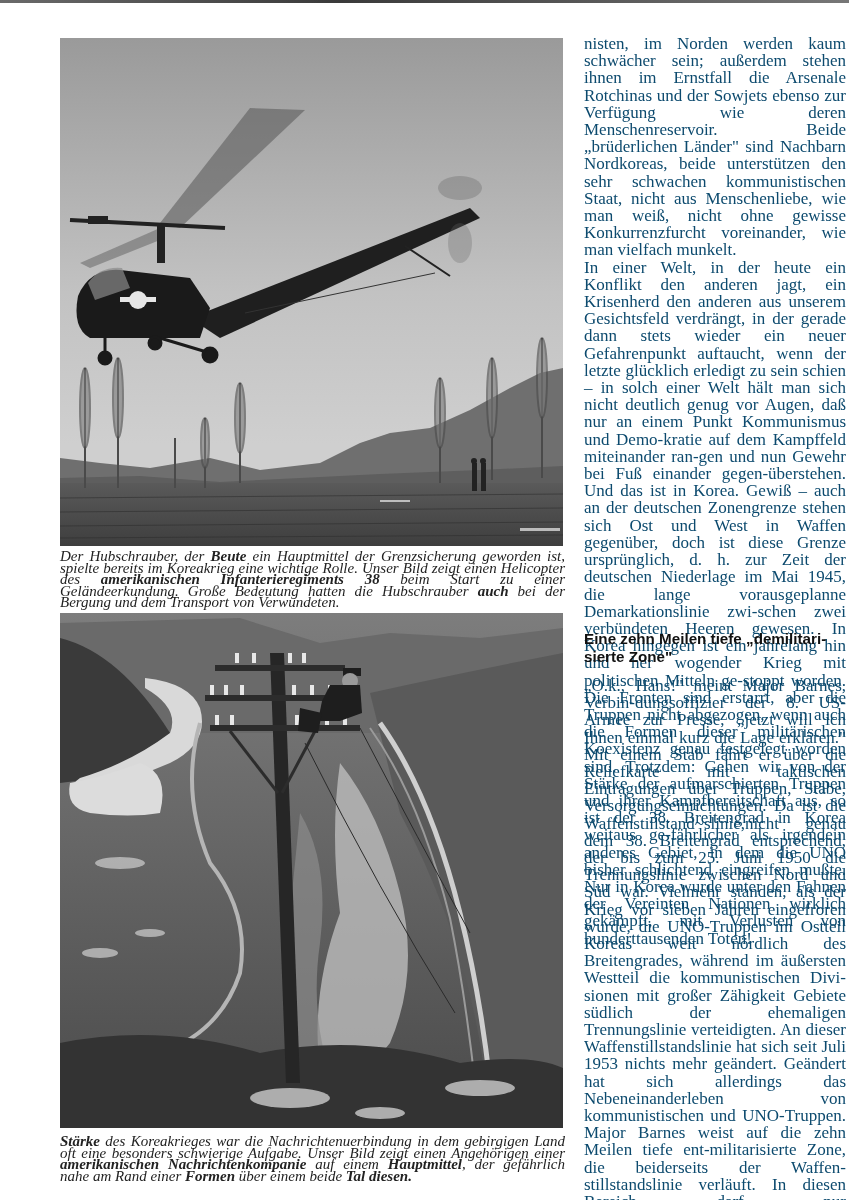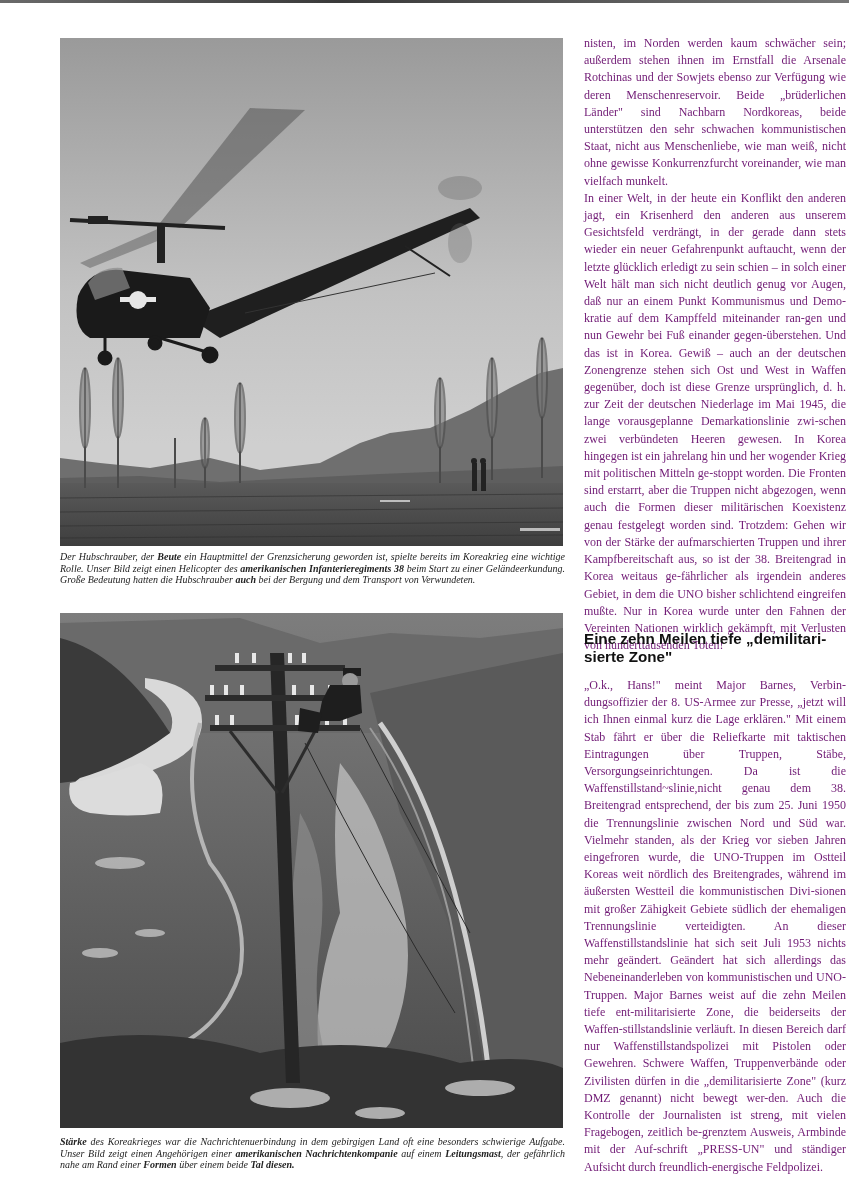--- a/index.html
+++ b/index.html
@@ -8,29 +8,29 @@
     background: #ffffff; color: #1a1a1a;
     font-family: "Liberation Serif", "DejaVu Serif", serif;
   }
   .top-rule { position: absolute; left: 0; top: 0; width: 849px; height: 3px; background: linear-gradient(to right, #6a6a6a, #3a3a3a 40%, #777 100%); }
   .photo { position: absolute; left: 60px; width: 503px; overflow: hidden; background: #b8b8b8; }
   .photo svg { display: block; width: 100%; height: 100%; }
   #photo1 { top: 38px; height: 508px; }
   #photo2 { top: 613px; height: 515px; }
   .caption {
     position: absolute; left: 60px; width: 505px;
-    font-style: italic; font-size: 10px; line-height: 11.6px; color: #222;
+    font-style: italic; font-size: 15px; line-height: 11.6px; color: #222;
     text-align: justify; text-align-last: left;
   }
   .caption b { font-weight: bold; }
   #caption1 { top: 551px; }
   #caption2 { top: 1136px; }
   .col {
     position: absolute; left: 584px; width: 262px;
-    font-size: 12px; line-height: 17.2px; color: #701a75;
+    font-size: 17px; line-height: 17.2px; color: #0c4a6e;
   }
   .col p { margin: 0; text-align: justify; text-align-last: left; hyphens: manual; }
   #col-top { top: 35px; }
   #section-heading {
     position: absolute; left: 584px; top: 630px; width: 262px;
     font-family: "Liberation Sans", "DejaVu Sans", sans-serif; font-weight: bold;
     font-size: 15.2px; line-height: 18px; color: #111;
   }
   #col-bottom { top: 677px; }
 </style>
@@ -202,21 +202,21 @@
     <g fill="#1e1e1e">
       <rect x="283" y="55" width="18" height="8"></rect>
       <ellipse cx="290" cy="68" rx="8" ry="8" fill="#9a9a9a"></ellipse>
       <path d="M270 72 L300 72 L302 100 L280 108 L258 108 L262 88 Z"></path>
       <path d="M240 95 L262 100 L258 120 L238 118 Z"></path>
     </g>
   </svg>
 </div>
 
 <div class="caption" id="caption2">
-  <b>Stärke</b><span> des Koreakrieges war die Nachrichtenuerbindung in dem gebirgigen Land oft eine besonders schwierige Aufgabe. Unser Bild zeigt einen Angehörigen einer </span><b>amerikanischen Nachrichtenkompanie</b><span> auf einem </span><b>Leitungsmast</b><span>, der gefährlich nahe am Rand einer </span><b>Formen</b><span> über einem beide </span><b>Tal diesen.</b>
+  <b>Stärke</b><span> des Koreakrieges war die Nachrichtenuerbindung in dem gebirgigen Land oft eine besonders schwierige Aufgabe. Unser Bild zeigt einen Angehörigen einer </span><b>amerikanischen Nachrichtenkompanie</b><span> auf einem </span><b>Hauptmittel</b><span>, der gefährlich nahe am Rand einer </span><b>Formen</b><span> über einem beide </span><b>Tal diesen.</b>
 </div>
 
 <div class="col" id="col-top">
   <p>nisten, im Norden werden kaum schwächer sein; außerdem stehen ihnen im Ernstfall die Arsenale Rotchinas und der Sowjets ebenso zur Verfügung wie deren Menschenreservoir. Beide „brüderlichen Länder" sind Nachbarn Nordkoreas, beide unterstützen den sehr schwachen kommunistischen Staat, nicht aus Menschenliebe, wie man weiß, nicht ohne gewisse Konkurrenzfurcht voreinander, wie man vielfach munkelt.</p>
   <p>In einer Welt, in der heute ein Konflikt den anderen jagt, ein Krisenherd den anderen aus unserem Gesichtsfeld verdrängt, in der gerade dann stets wieder ein neuer Gefahrenpunkt auftaucht, wenn der letzte glücklich erledigt zu sein schien – in solch einer Welt hält man sich nicht deutlich genug vor Augen, daß nur an einem Punkt Kommunismus und Demo-kratie auf dem Kampffeld miteinander ran-gen und nun Gewehr bei Fuß einander gegen-überstehen. Und das ist in Korea. Gewiß – auch an der deutschen Zonengrenze stehen sich Ost und West in Waffen gegenüber, doch ist diese Grenze ursprünglich, d. h. zur Zeit der deutschen Niederlage im Mai 1945, die lange vorausgeplanne Demarkationslinie zwi-schen zwei verbündeten Heeren gewesen. In Korea hingegen ist ein jahrelang hin und her wogender Krieg mit politischen Mitteln ge-stoppt worden. Die Fronten sind erstarrt, aber die Truppen nicht abgezogen, wenn auch die Formen dieser militärischen Koexistenz genau festgelegt worden sind. Trotzdem: Gehen wir von der Stärke der aufmarschierten Truppen und ihrer Kampfbereitschaft aus, so ist der 38. Breitengrad in Korea weitaus ge-fährlicher als irgendein anderes Gebiet, in dem die UNO bisher schlichtend eingreifen mußte. Nur in Korea wurde unter den Fahnen der Vereinten Nationen wirklich gekämpft, mit Verlusten von hunderttausenden Toten!</p>
 </div>
 
 <div id="section-heading">Eine zehn Meilen tiefe „demilitari-sierte Zone"</div>
 
 <div class="col" id="col-bottom">

